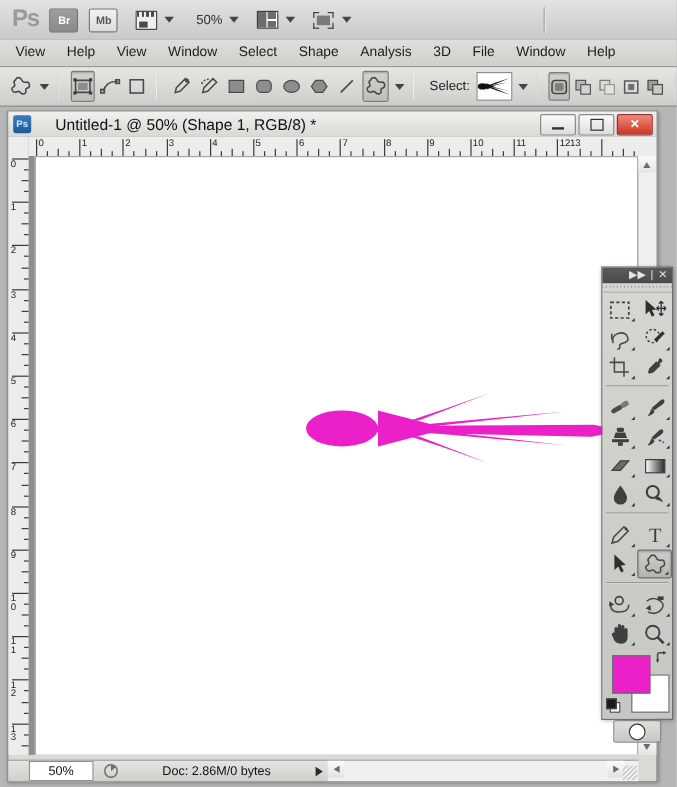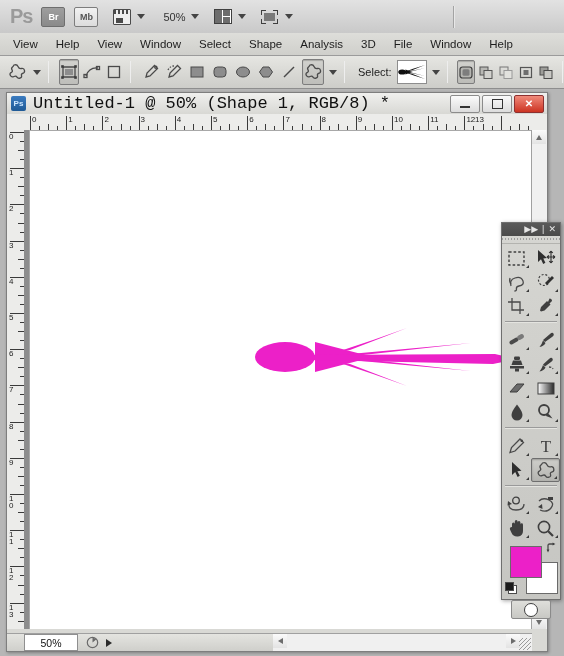--- a/index.html
+++ b/index.html
@@ -111,21 +111,21 @@
     background:linear-gradient(#f0f0ee,#d8d8d4);
     border-bottom:1px solid #9c9c9c;
     display:flex;align-items:center;
   }
   .doc-ps{
     width:15px;height:15px;margin-left:4px;border-radius:2px;
     background:linear-gradient(#3b7bbf,#1f5a96);
     color:#cfe8ff;font-size:8px;font-weight:bold;
     display:flex;align-items:center;justify-content:center;
   }
-  .doctitle{margin-left:7px;font-size:17px;color:#101010;font-family:Liberation Mono, monospace;}
+  .doctitle{margin-left:20px;font-size:13px;color:#101010;}
   .wbtns{margin-left:auto;display:flex;align-items:center;padding-right:3px;}
   .wbtn{
     width:28px;height:16px;margin-left:2px;border:1px solid #8b8b8b;border-radius:2px;
     background:linear-gradient(#fbfbfb,#dcdcdc);
     display:flex;align-items:center;justify-content:center;
     font-size:10px;color:#333;
   }
   .wbtn.close{background:linear-gradient(#e8got,#c33);border-color:#8d3030;
     background:linear-gradient(#f08a7a,#cc3322);color:#fff;font-weight:bold;}
   .wmin{width:10px;height:2px;background:#333;margin-top:6px;}
@@ -638,20 +638,21 @@
     </div>
 
     <div class="statusbar">
       <div class="zoombox">50%</div>
       <div class="statico">
         <svg width="13" height="13" viewBox="0 0 13 13">
           <circle cx="6.5" cy="6.5" r="5.2" fill="none" stroke="#6a6a6a" stroke-width="1.2"></circle>
           <path d="M6.5 6.5 L6.5 1.8 A4.7 4.7 0 0 1 10.2 3.6 z" fill="#6a6a6a"></path>
         </svg>
       </div>
+      <div class="docinfo">Doc: 2.86M/0 bytes</div>
       <div class="statarrow">
         <div class="tri right" style="border-left-color:#2a2a2a;border-top-width:4.5px;border-bottom-width:4.5px;border-left-width:6px;"></div>
       </div>
     </div>
   </div>
 
   <div class="toolbox">
     <div class="tb-head">
       <span>▶▶</span>
       <span>|</span>

